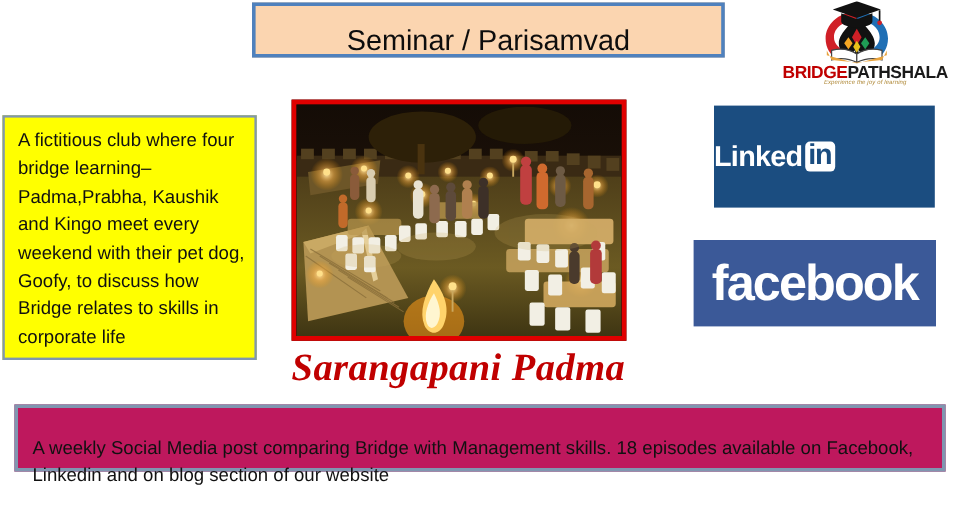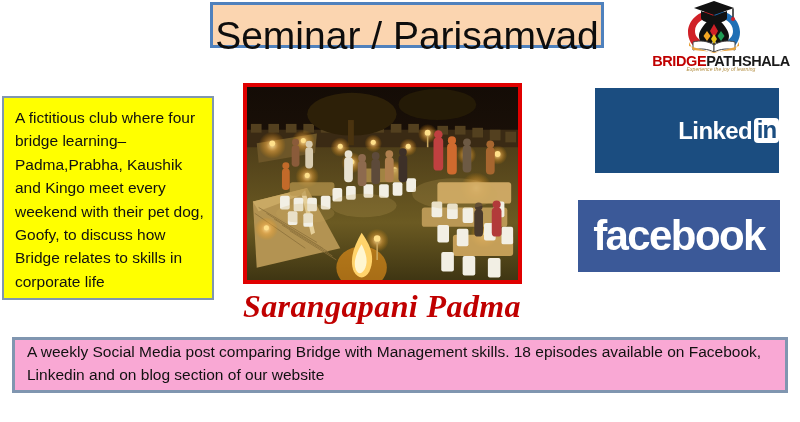--- a/index.html
+++ b/index.html
@@ -24,21 +24,21 @@
     width: 394px;
     height: 46px;
     background: #fbd5b0;
     border: 3px solid #4f81bd;
     box-sizing: border-box;
     display: flex;
     align-items: center;
     justify-content: center;
   }
   .title-box .title-text {
-    font-size: 39px;
+    font-size: 24px;
     color: #0d0d0d;
     letter-spacing: 0px;
     line-height: 1;
     white-space: nowrap;
     margin-top: 20px;
   }
 
   
   .brand {
     position: absolute;
@@ -135,21 +135,21 @@
   
   .linkedin-box {
     position: absolute;
     left: 595px;
     top: 88px;
     width: 184px;
     height: 85px;
     background: #1b4d80;
     display: flex;
     align-items: center;
-    justify-content: flex-end;
+    justify-content: flex-start;
   }
   .li-lockup {
     display: flex;
     align-items: center;
     line-height: 1;
   }
   .li-word {
     color: #ffffff;
     font-size: 24px;
     font-weight: bold;
@@ -192,24 +192,24 @@
     line-height: 1;
   }
 
   
   .banner {
     position: absolute;
     left: 12px;
     top: 337px;
     width: 776px;
     height: 56px;
-    background: #f9a8d4;
+    background: #be185d;
     border: 3px solid #8096b0;
     box-sizing: border-box;
-    padding: 0 10px 0 12px;
+    padding: 22px 10px 0 12px;
   }
   .banner .banner-text {
     font-size: 15.5px;
     line-height: 23px;
     color: #111111;
     display: block;
   }
 </style>
 </head>
 <body>

